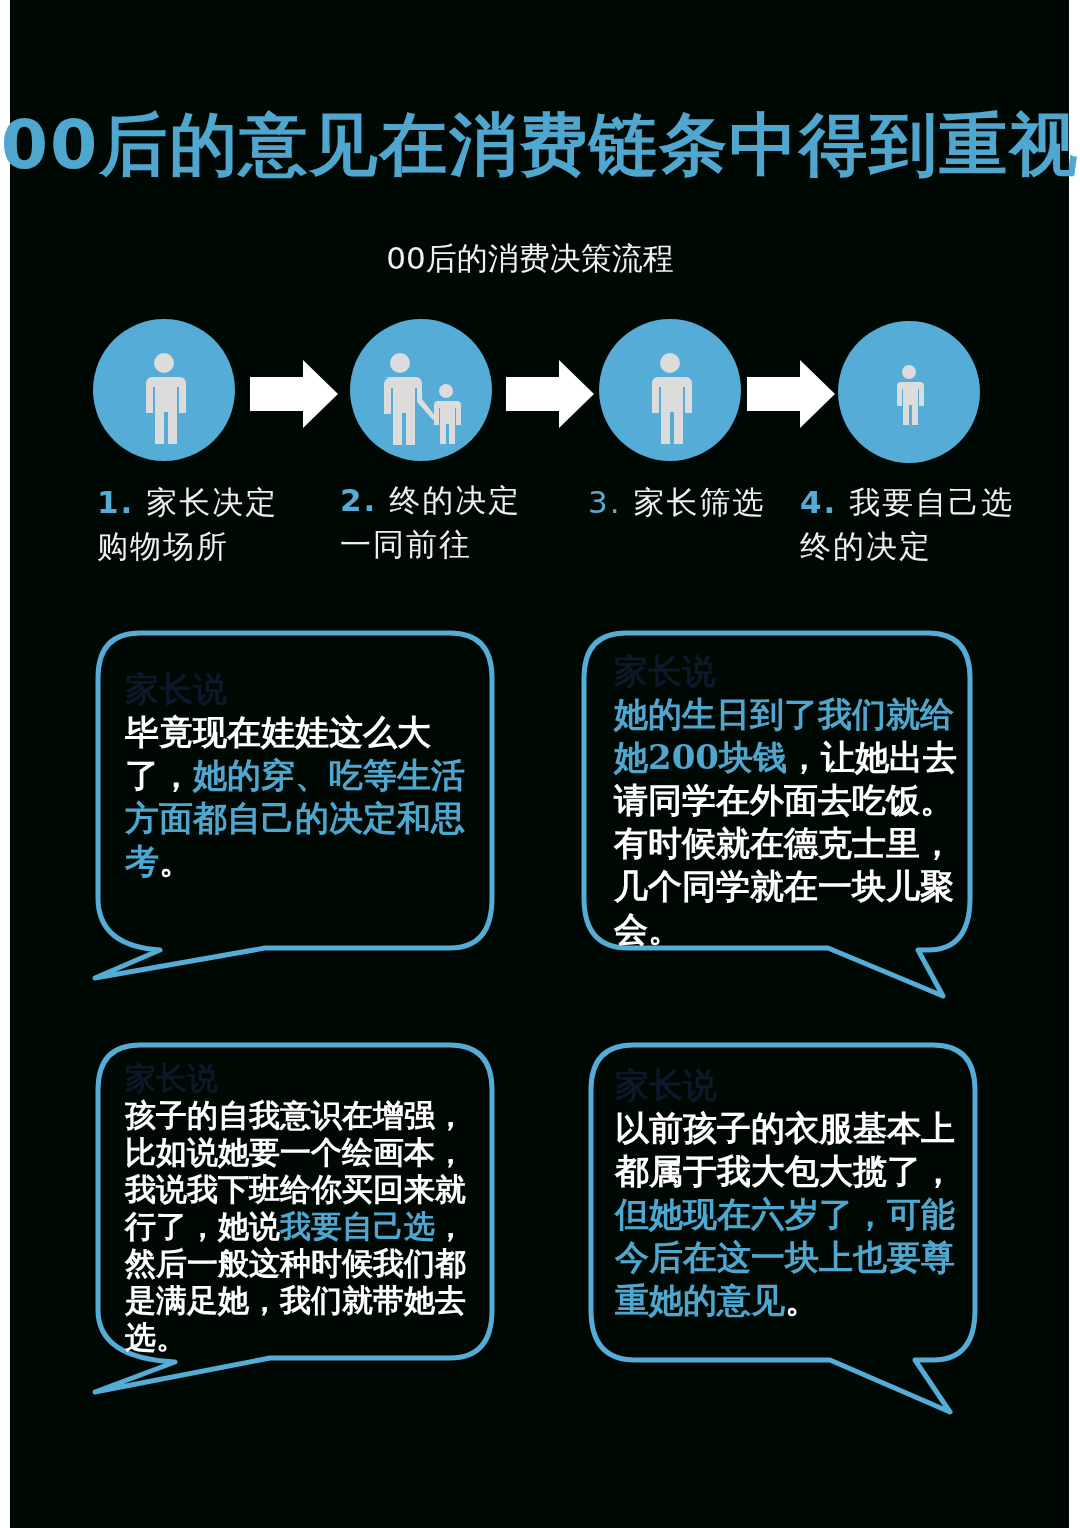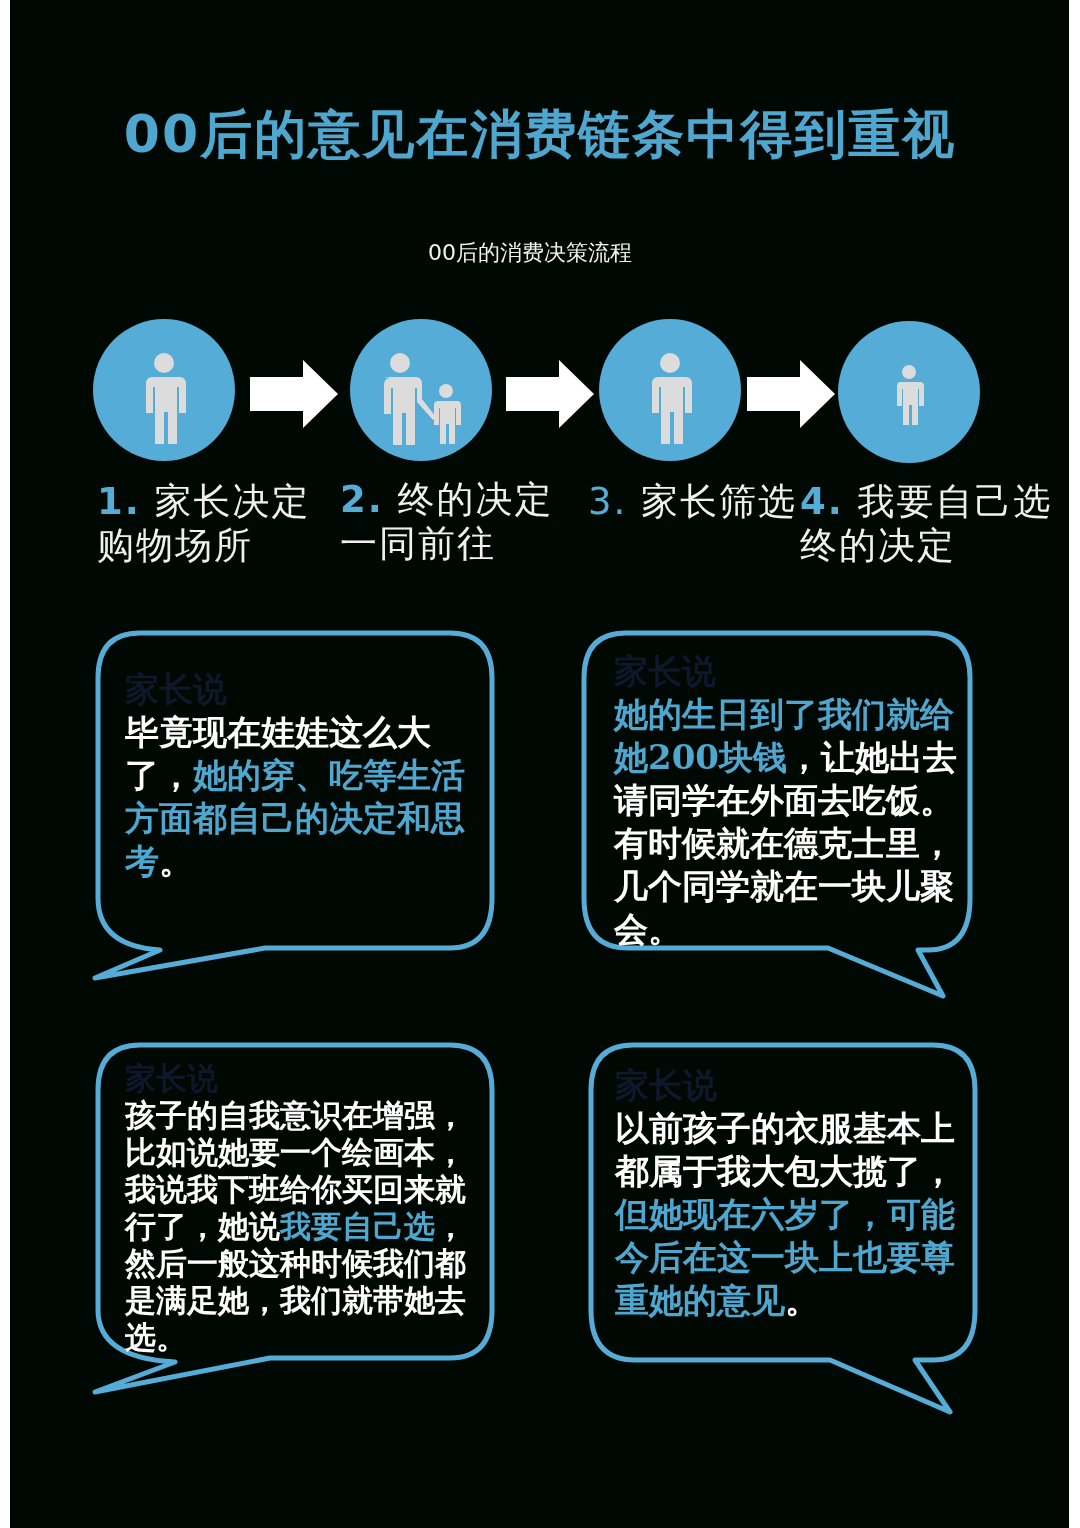--- a/index.html
+++ b/index.html
@@ -1,26 +1,26 @@
 <!DOCTYPE html>
 <html><head>
 <meta charset="utf-8">
 <style>
   html, body { margin: 0; padding: 0; }
   body { width: 1080px; height: 1528px; background: #ffffff; position: relative; overflow: hidden;
          font-family: "DejaVu Sans", "Liberation Sans", sans-serif; }
   .panel { position: absolute; left: 10px; top: 0; width: 1059px; height: 1528px; background: #000803; }
   .title { position: absolute; left: 0; top: 100px; width: 1080px; text-align: center;
-           color: #4fa7cf; font-size: 52px; font-weight: bold; letter-spacing: 2px; }
+           color: #4fa7cf; font-size: 68px; font-weight: bold; letter-spacing: 2px; }
   .subtitle { position: absolute; left: 0; top: 238px; width: 1060px; text-align: center;
-              color: #f2f2f2; font-size: 22px; }
+              color: #f2f2f2; font-size: 31px; }
   .circle { position: absolute; width: 142px; height: 142px; border-radius: 50%; background: #55acd6; }
   .circle svg { position: absolute; left: 0; top: 0; }
   .arrow { position: absolute; }
-  .step { position: absolute; color: #f0f0f0; font-size: 37px; line-height: 44px; letter-spacing: 2px; }
+  .step { position: absolute; color: #f0f0f0; font-size: 31px; line-height: 44px; letter-spacing: 2px; }
   .step .num { color: #55acd6; font-weight: bold; }
   .bubble { position: absolute; }
   .bubble svg { position: absolute; left: 0; top: 0; }
   .btext { position: absolute; font-family: "DejaVu Serif", "Liberation Serif", serif; font-weight: bold;
            font-size: 34px; line-height: 43px; color: #ffffff; }
   .btext.sm { font-size: 31px; line-height: 37px; }
   .btext .hd { color: #0f172a; display: block; }
   .btext .hl { color: #4fa7cf; text-align: center; }
 </style>
 </head>

